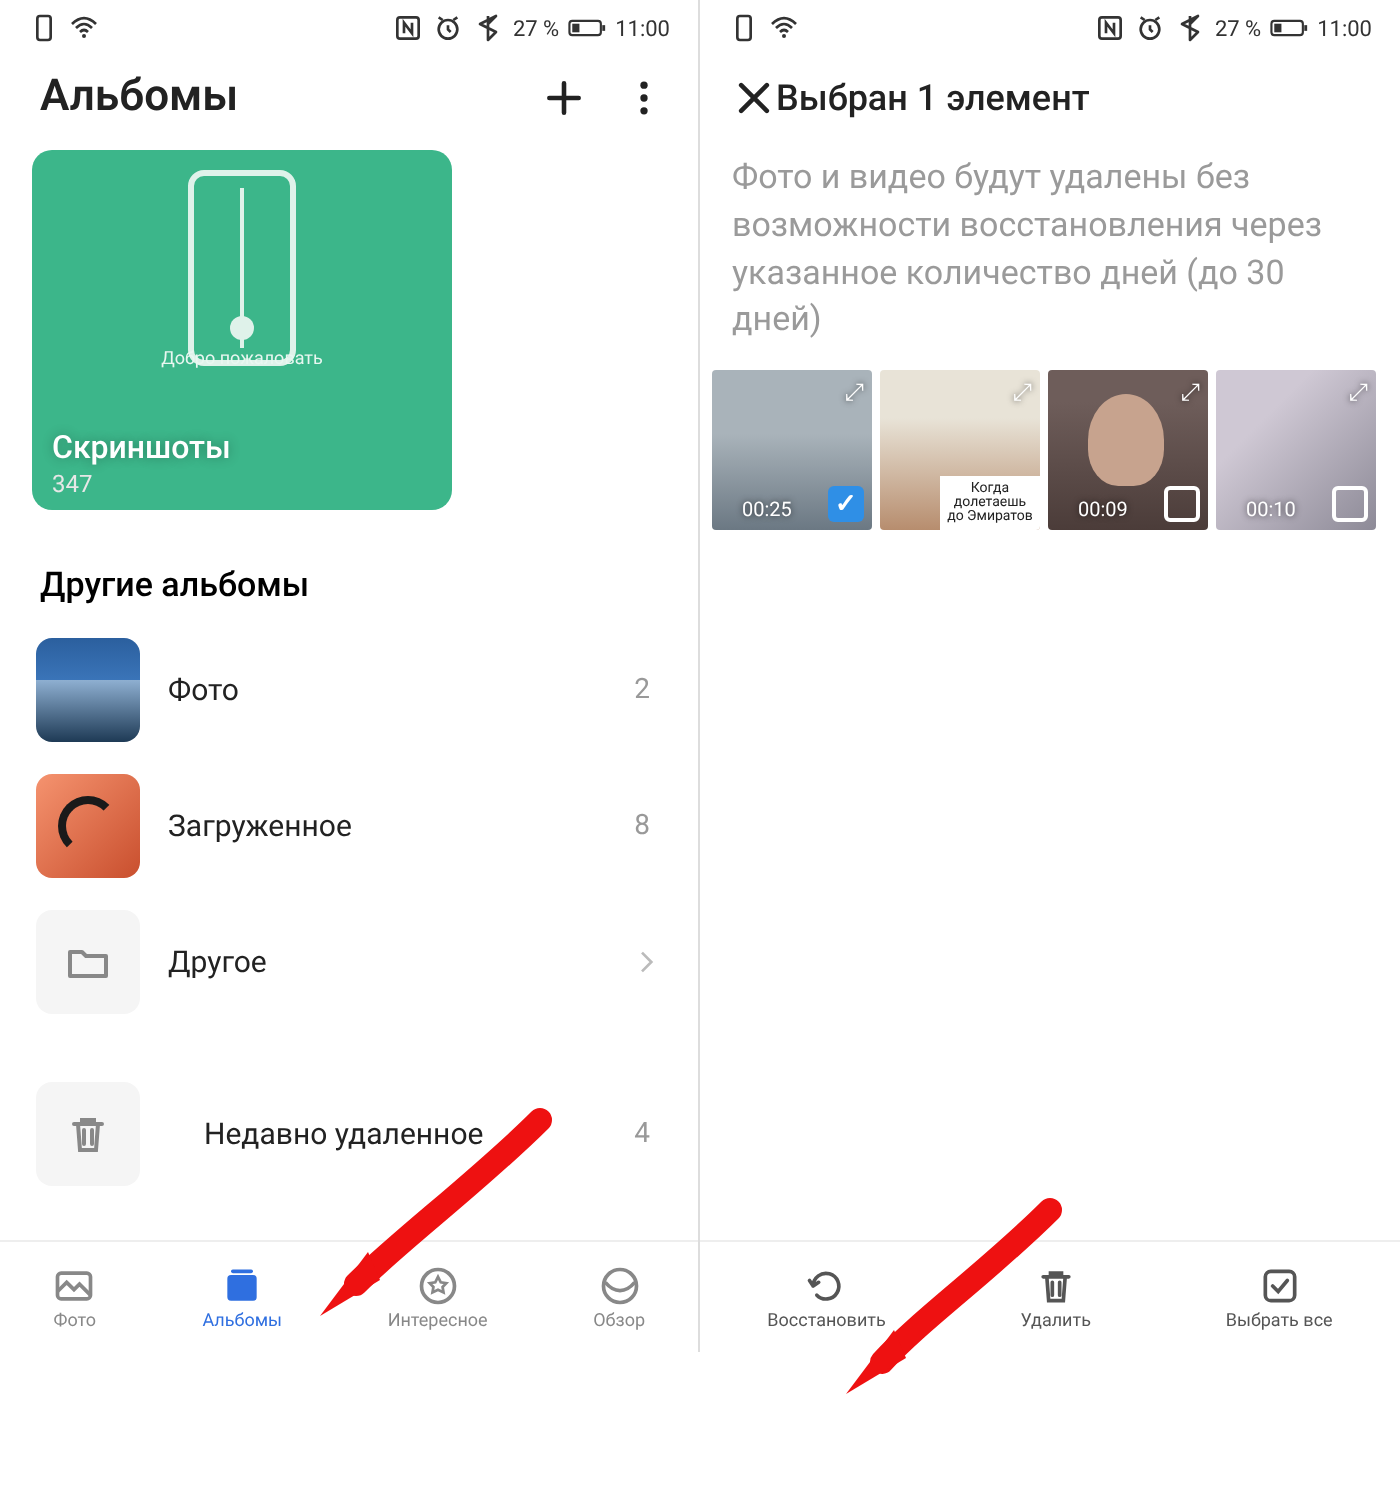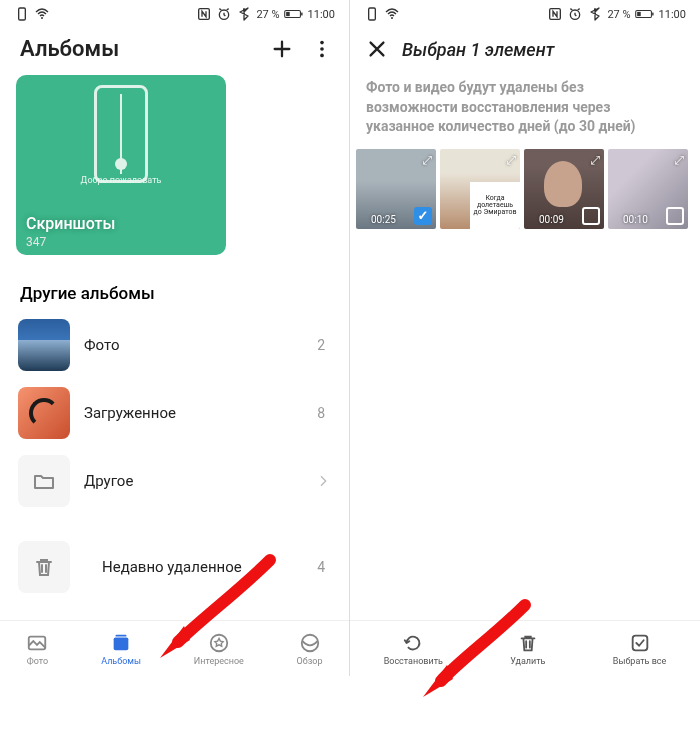--- a/index.html
+++ b/index.html
@@ -84,28 +84,27 @@
   
   .bottom-nav {
     margin-top:auto; height:56px; border-top:1px solid #eee;
     display:flex; align-items:center; justify-content:space-around;
   }
   .nav-item { display:flex; flex-direction:column; align-items:center; gap:2px; color:#888; font-size:9px;}
   .nav-item.active { color:#2f6fe0;}
 
   
   .header-right {
-    display:flex; align-items:center; gap:14px;
+    display:flex; align-items:center; 
     padding: 10px 18px 8px 16px;
-    font-style: italic;
   }
   .header-right .title { font-size:18px; font-weight:500; color:#222;}
 
   .deletion-note {
-    padding: 10px 32px 8px 16px; font-size:14px; line-height:1.4; color:#9a9a9a;font-weight:bold;
+    padding: 10px 32px 8px 16px; font-size:17px; line-height:1.4; color:#9a9a9a;
   }
 
   
   .thumb-strip { display:flex; gap:4px; padding:4px 6px;}
   .video-thumb {
     width:80px; height:80px; position:relative; border-radius:2px;
     background:#777; overflow:hidden; flex-shrink:0;
   }
   .vt1 { background: linear-gradient(to bottom, #a9b3ba 40%, #6b7883 100%);}
   .vt2 { background: linear-gradient(to bottom, #e8e3d7 30%, #b78d6e 100%);}
@@ -124,21 +123,21 @@
   .vt-check {
     position:absolute; bottom:4px; right:4px; width:18px; height:18px;
     border-radius:3px; display:flex; align-items:center; justify-content:center;
   }
   .vt-check.empty { border:2px solid #fff; }
   .vt-check.sel { background:#2f8fe6;}
   .vt-check.sel::after { content:"✓"; color:#fff; font-size:13px; font-weight:bold;}
 
   .vt2-caption {
     position:absolute; bottom:0; left:0; right:0; background:#fff; color:#222;
-    font-size:7px; padding:13px 2px; line-height:1; text-align:center;margin-left:30px;
+    font-size:7px; padding:3px 2px; line-height:1; text-align:center;margin-left:30px;
   }
 
   
   .bottom-actions {
     margin-top:auto; height:56px;
     display:flex; align-items:center; justify-content:space-around;
     border-top:1px solid #eee;
   }
   .action-item { display:flex; flex-direction:column; align-items:center; gap:2px; color:#555; font-size:9px;}
 

